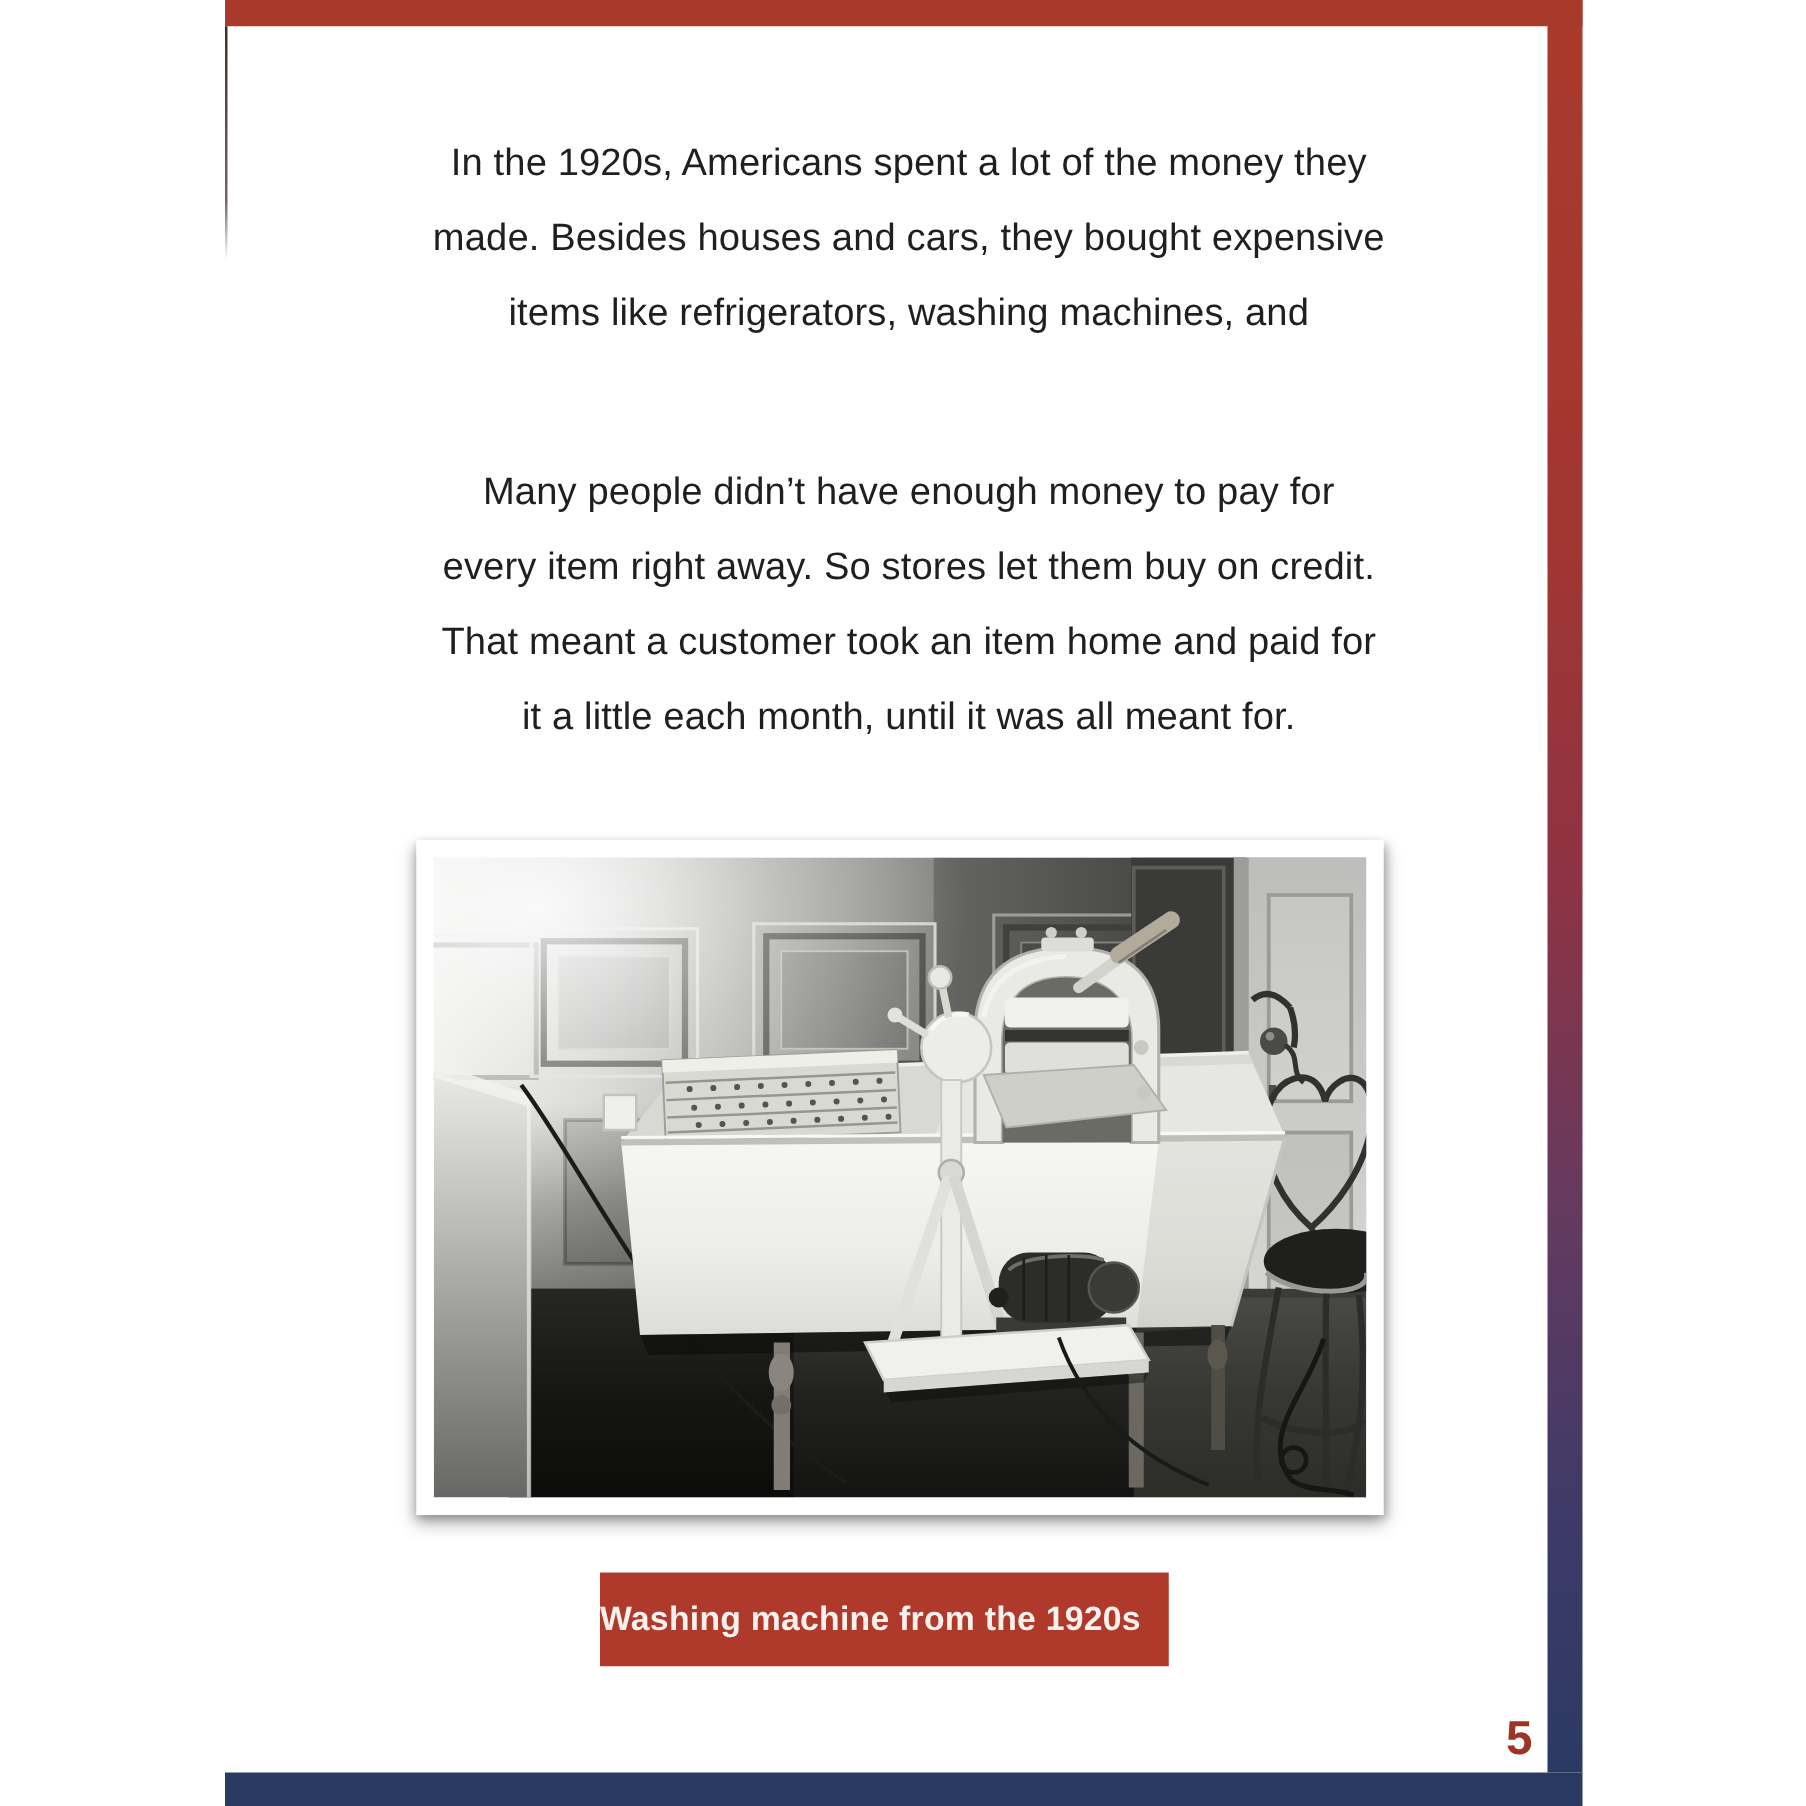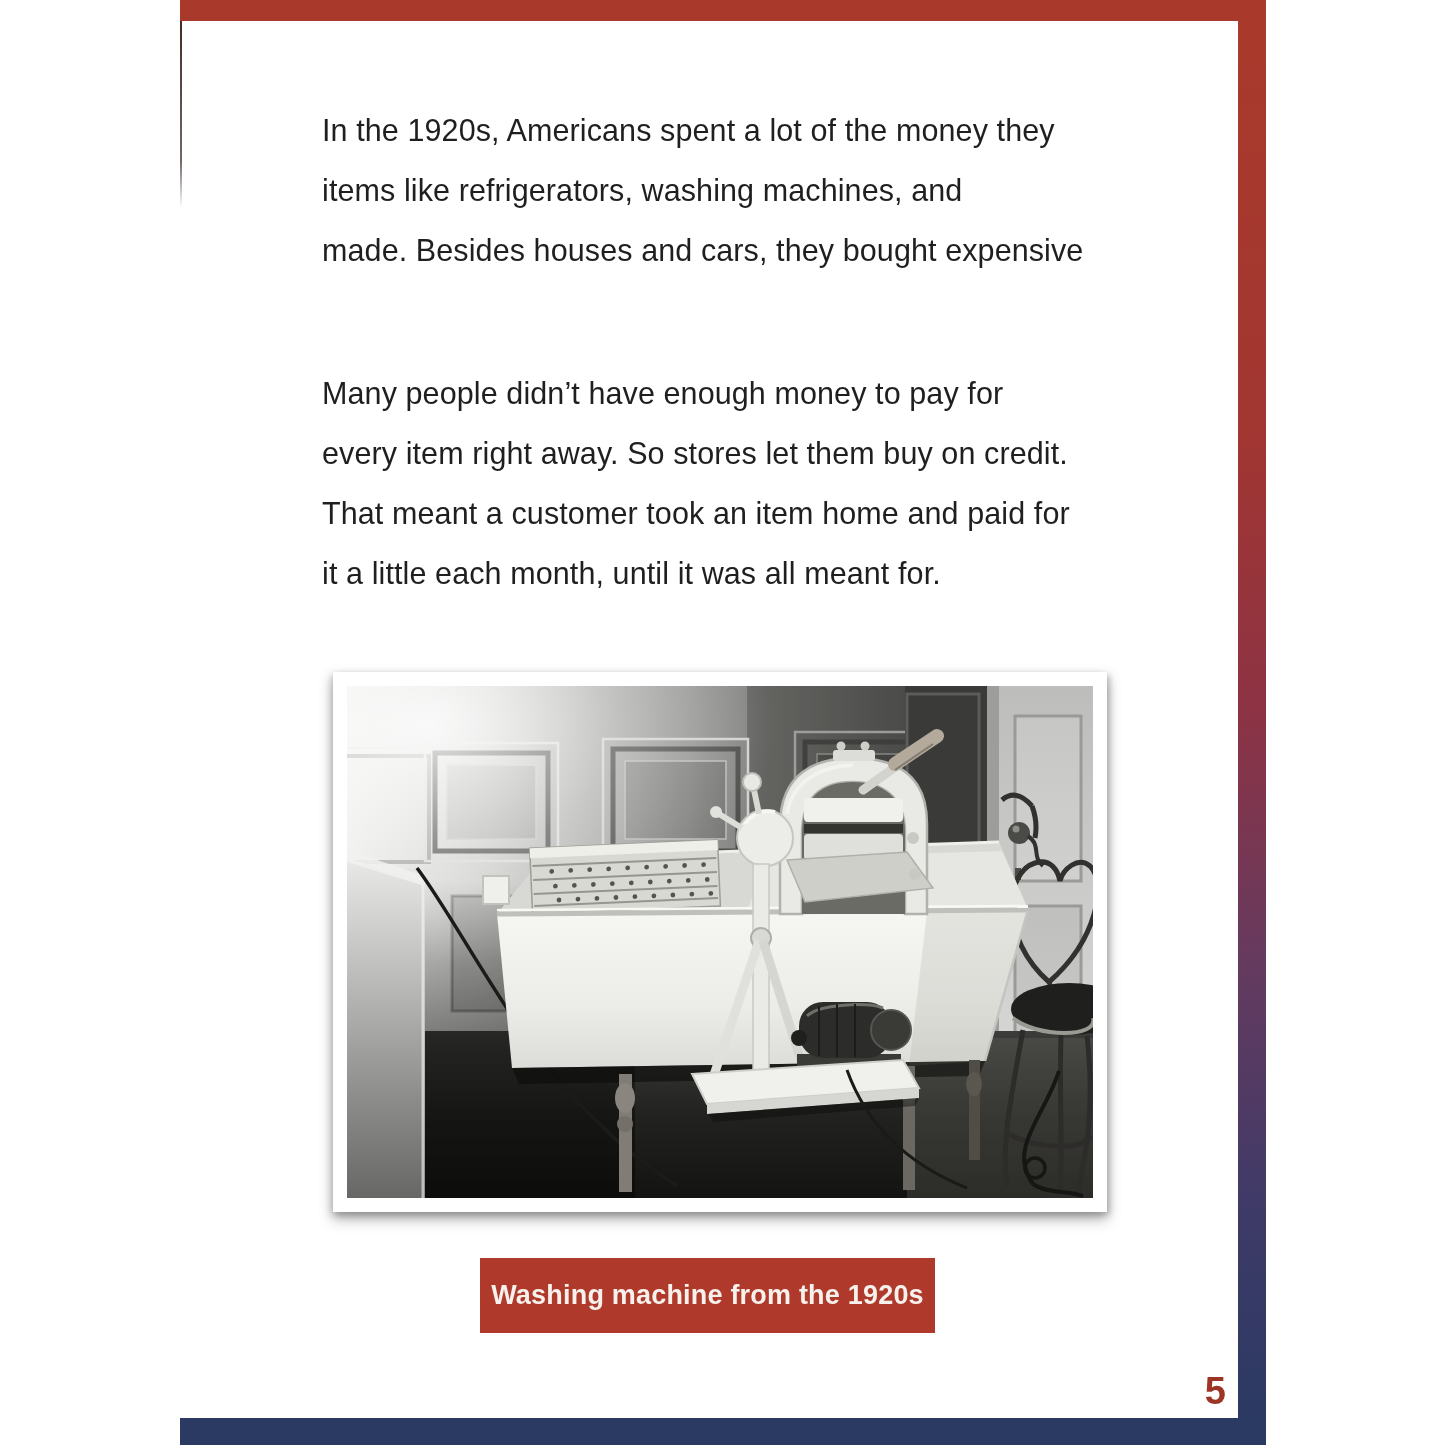--- a/index.html
+++ b/index.html
@@ -32,54 +32,54 @@
     position:absolute;left:180px;top:21px;width:2px;height:187px;
     background:linear-gradient(180deg, rgba(43,22,16,.9) 0%, rgba(43,22,16,.65) 75%, rgba(43,22,16,0) 100%);
   }
   .body-text{
     position:absolute;left:322px;width:810px;
     font-size:30.5px;line-height:60px;color:var(--text-color,#1f1f1f);
     letter-spacing:.1px;
   }
   .para-1{top:100px;}
   .para-2{top:363px;}
-  .body-text .line{white-space:nowrap;}
+  .body-text .line{white-space:nowrap;text-align:center;}
   .bold{font-weight:normal;}
   .photo-frame{
     position:absolute;left:333px;top:672px;
     background:#ffffff;padding:14px;
     box-shadow:0 7px 13px rgba(85,85,85,.45), -2px 3px 7px rgba(130,130,130,.3), 3px 3px 6px rgba(130,130,130,.35);
     line-height:0;
   }
   .caption-box{
     position:absolute;left:480px;top:1258px;width:455px;height:75px;
     background:var(--caption-red,#af3a2b);
-    display:flex;align-items:center;justify-content:center;
+    display:flex;align-items:center;justify-content:flex-start;
     color:#f6f1ec;font-weight:bold;font-size:27px;letter-spacing:.2px;
   }
   .page-number{
     position:absolute;left:1140px;top:1370px;width:86px;
     text-align:right;font-size:38px;font-weight:bold;
     color:var(--page-num-red,#9c3526);
   }
 </style>
 </head>
 <body>
 
 <div class="canvas">
 
   <div class="top-bar"></div>
   <div class="side-bar"></div>
   <div class="bottom-bar"></div>
   <div class="spine-line"></div>
 
   <div class="body-text para-1">
     <div class="line">In the 1920s, Americans spent a lot of the money they</div>
+    <div class="line">made. Besides houses and cars, they bought expensive</div>
     <div class="line">items like refrigerators, washing machines, and</div>
-    <div class="line">made. Besides houses and cars, they bought expensive</div>
   </div>
 
   <div class="body-text para-2">
     <div class="line">Many people didn’t have enough money to pay for</div>
     <div class="line"><span>every item right away. So stores let them buy on </span><span class="bold">credit</span><span>.</span></div>
     <div class="line">That meant a customer took an item home and paid for</div>
     <div class="line">it a little each month, until it was all meant for.</div>
   </div>
 
   <div class="photo-frame">

